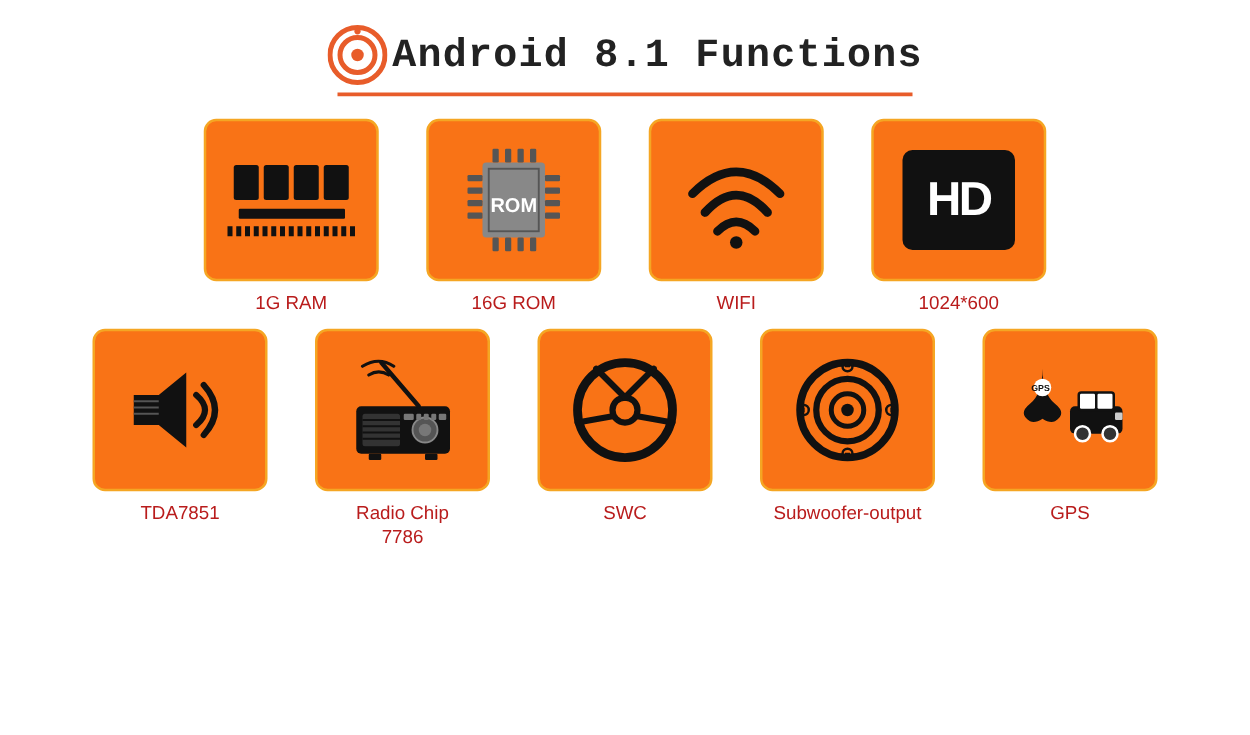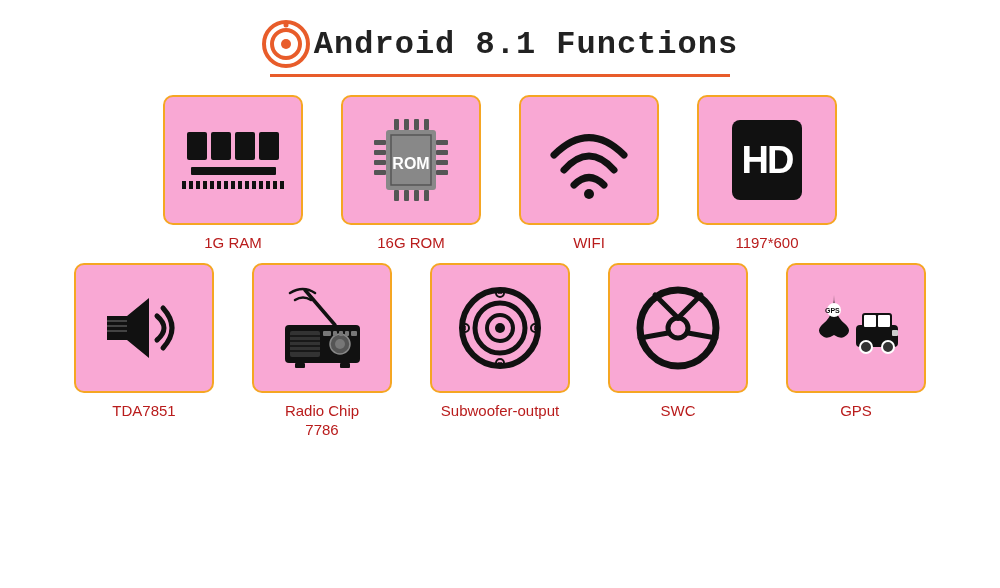--- a/index.html
+++ b/index.html
@@ -57,21 +57,21 @@
       width: 160px;
     }
     .icon-box {
       width: 140px;
       height: 130px;
       border: 2px solid #f5a623;
       border-radius: 10px;
       display: flex;
       align-items: center;
       justify-content: center;
-      background: #f9a8d4;
+      background: #f97316;
     }
     .feature-label {
       font-size: 15px;
       color: #b91c1c;
       font-weight: 500;
       text-align: center;
       line-height: 1.3;
     }
 
     
@@ -87,21 +87,21 @@
     }
     .ram-slot {
       width: 20px;
       height: 28px;
       background: #111;
       border-radius: 2px;
     }
 
     
     .hd-box {
-      width: 70px;
+      width: 90px;
       height: 80px;
       background: #111;
       border-radius: 8px;
       display: flex;
       align-items: center;
       justify-content: center;
     }
     .hd-text {
       font-size: 38px;
       font-weight: 900;
@@ -214,21 +214,21 @@
       </div>
       <span class="feature-label">WIFI</span>
     </div>
 
     <div class="feature-item">
       <div class="icon-box">
         <div class="hd-box">
           <span class="hd-text">HD</span>
         </div>
       </div>
-      <span class="feature-label">1197*600</span>
+      <span class="feature-label">1024*600</span>
     </div>
 
 
   </div>
 
   <div class="grid-row">
 
     <div class="feature-item">
       <div class="icon-box">
         <svg width="90" height="80" viewBox="0 0 90 80">
@@ -271,20 +271,37 @@
           <rect x="64" y="46" width="4" height="5" rx="1" fill="#777"></rect>
           <rect x="70" y="46" width="4" height="5" rx="1" fill="#777"></rect>
           <rect x="76" y="46" width="6" height="5" rx="1" fill="#777"></rect>
 
           <rect x="20" y="78" width="10" height="5" rx="1" fill="#111"></rect>
           <rect x="65" y="78" width="10" height="5" rx="1" fill="#111"></rect>
         </svg>
       </div>
       <span class="feature-label" style="white-space:pre-line;">Radio Chip
 7786</span>
+    </div>
+
+    <div class="feature-item">
+      <div class="icon-box">
+        <svg width="90" height="90" viewBox="0 0 90 90">
+
+          <circle cx="45" cy="45" r="38" fill="none" stroke="#111" stroke-width="7"></circle>
+
+          <circle cx="45" cy="45" r="10" fill="none" stroke="#111" stroke-width="5"></circle>
+
+          <line x1="45" y1="35" x2="22" y2="12" stroke="#111" stroke-width="5" stroke-linecap="round"></line>
+          <line x1="45" y1="35" x2="68" y2="12" stroke="#111" stroke-width="5" stroke-linecap="round"></line>
+          <line x1="35" y1="50" x2="7" y2="55" stroke="#111" stroke-width="5" stroke-linecap="round"></line>
+          <line x1="55" y1="50" x2="83" y2="55" stroke="#111" stroke-width="5" stroke-linecap="round"></line>
+        </svg>
+      </div>
+      <span class="feature-label">SWC</span>
     </div>
 
     <div class="feature-item">
       <div class="icon-box">
         <svg width="90" height="90" viewBox="0 0 90 90">
 
           <circle cx="45" cy="45" r="38" fill="none" stroke="#111" stroke-width="6"></circle>
 
           <circle cx="45" cy="45" r="25" fill="none" stroke="#111" stroke-width="5"></circle>
 
@@ -300,37 +317,20 @@
           <line x1="10" y1="43" x2="10" y2="47" stroke="#111" stroke-width="1.5"></line>
           <circle cx="80" cy="45" r="4" fill="none" stroke="#111" stroke-width="2"></circle>
           <line x1="80" y1="43" x2="80" y2="47" stroke="#111" stroke-width="1.5"></line>
         </svg>
       </div>
       <span class="feature-label">Subwoofer-output</span>
     </div>
 
     <div class="feature-item">
       <div class="icon-box">
-        <svg width="90" height="90" viewBox="0 0 90 90">
-
-          <circle cx="45" cy="45" r="38" fill="none" stroke="#111" stroke-width="7"></circle>
-
-          <circle cx="45" cy="45" r="10" fill="none" stroke="#111" stroke-width="5"></circle>
-
-          <line x1="45" y1="35" x2="22" y2="12" stroke="#111" stroke-width="5" stroke-linecap="round"></line>
-          <line x1="45" y1="35" x2="68" y2="12" stroke="#111" stroke-width="5" stroke-linecap="round"></line>
-          <line x1="35" y1="50" x2="7" y2="55" stroke="#111" stroke-width="5" stroke-linecap="round"></line>
-          <line x1="55" y1="50" x2="83" y2="55" stroke="#111" stroke-width="5" stroke-linecap="round"></line>
-        </svg>
-      </div>
-      <span class="feature-label">SWC</span>
-    </div>
-
-    <div class="feature-item">
-      <div class="icon-box">
         <svg width="100" height="85" viewBox="0 0 100 85">
 
           <path d="M28 10 Q28 30 18 38 Q8 46 18 52 Q22 54 28 50 Q34 54 38 52 Q48 46 38 38 Q28 30 28 10 Z" fill="#111"></path>
           <circle cx="28" cy="25" r="7" fill="white"></circle>
 
           <text x="19" y="28" font-size="7" fill="#111" font-weight="bold" font-family="Arial">GPS</text>
 
           <rect x="50" y="40" width="42" height="22" rx="4" fill="#111"></rect>
           <rect x="56" y="28" width="30" height="16" rx="3" fill="#111"></rect>
 

